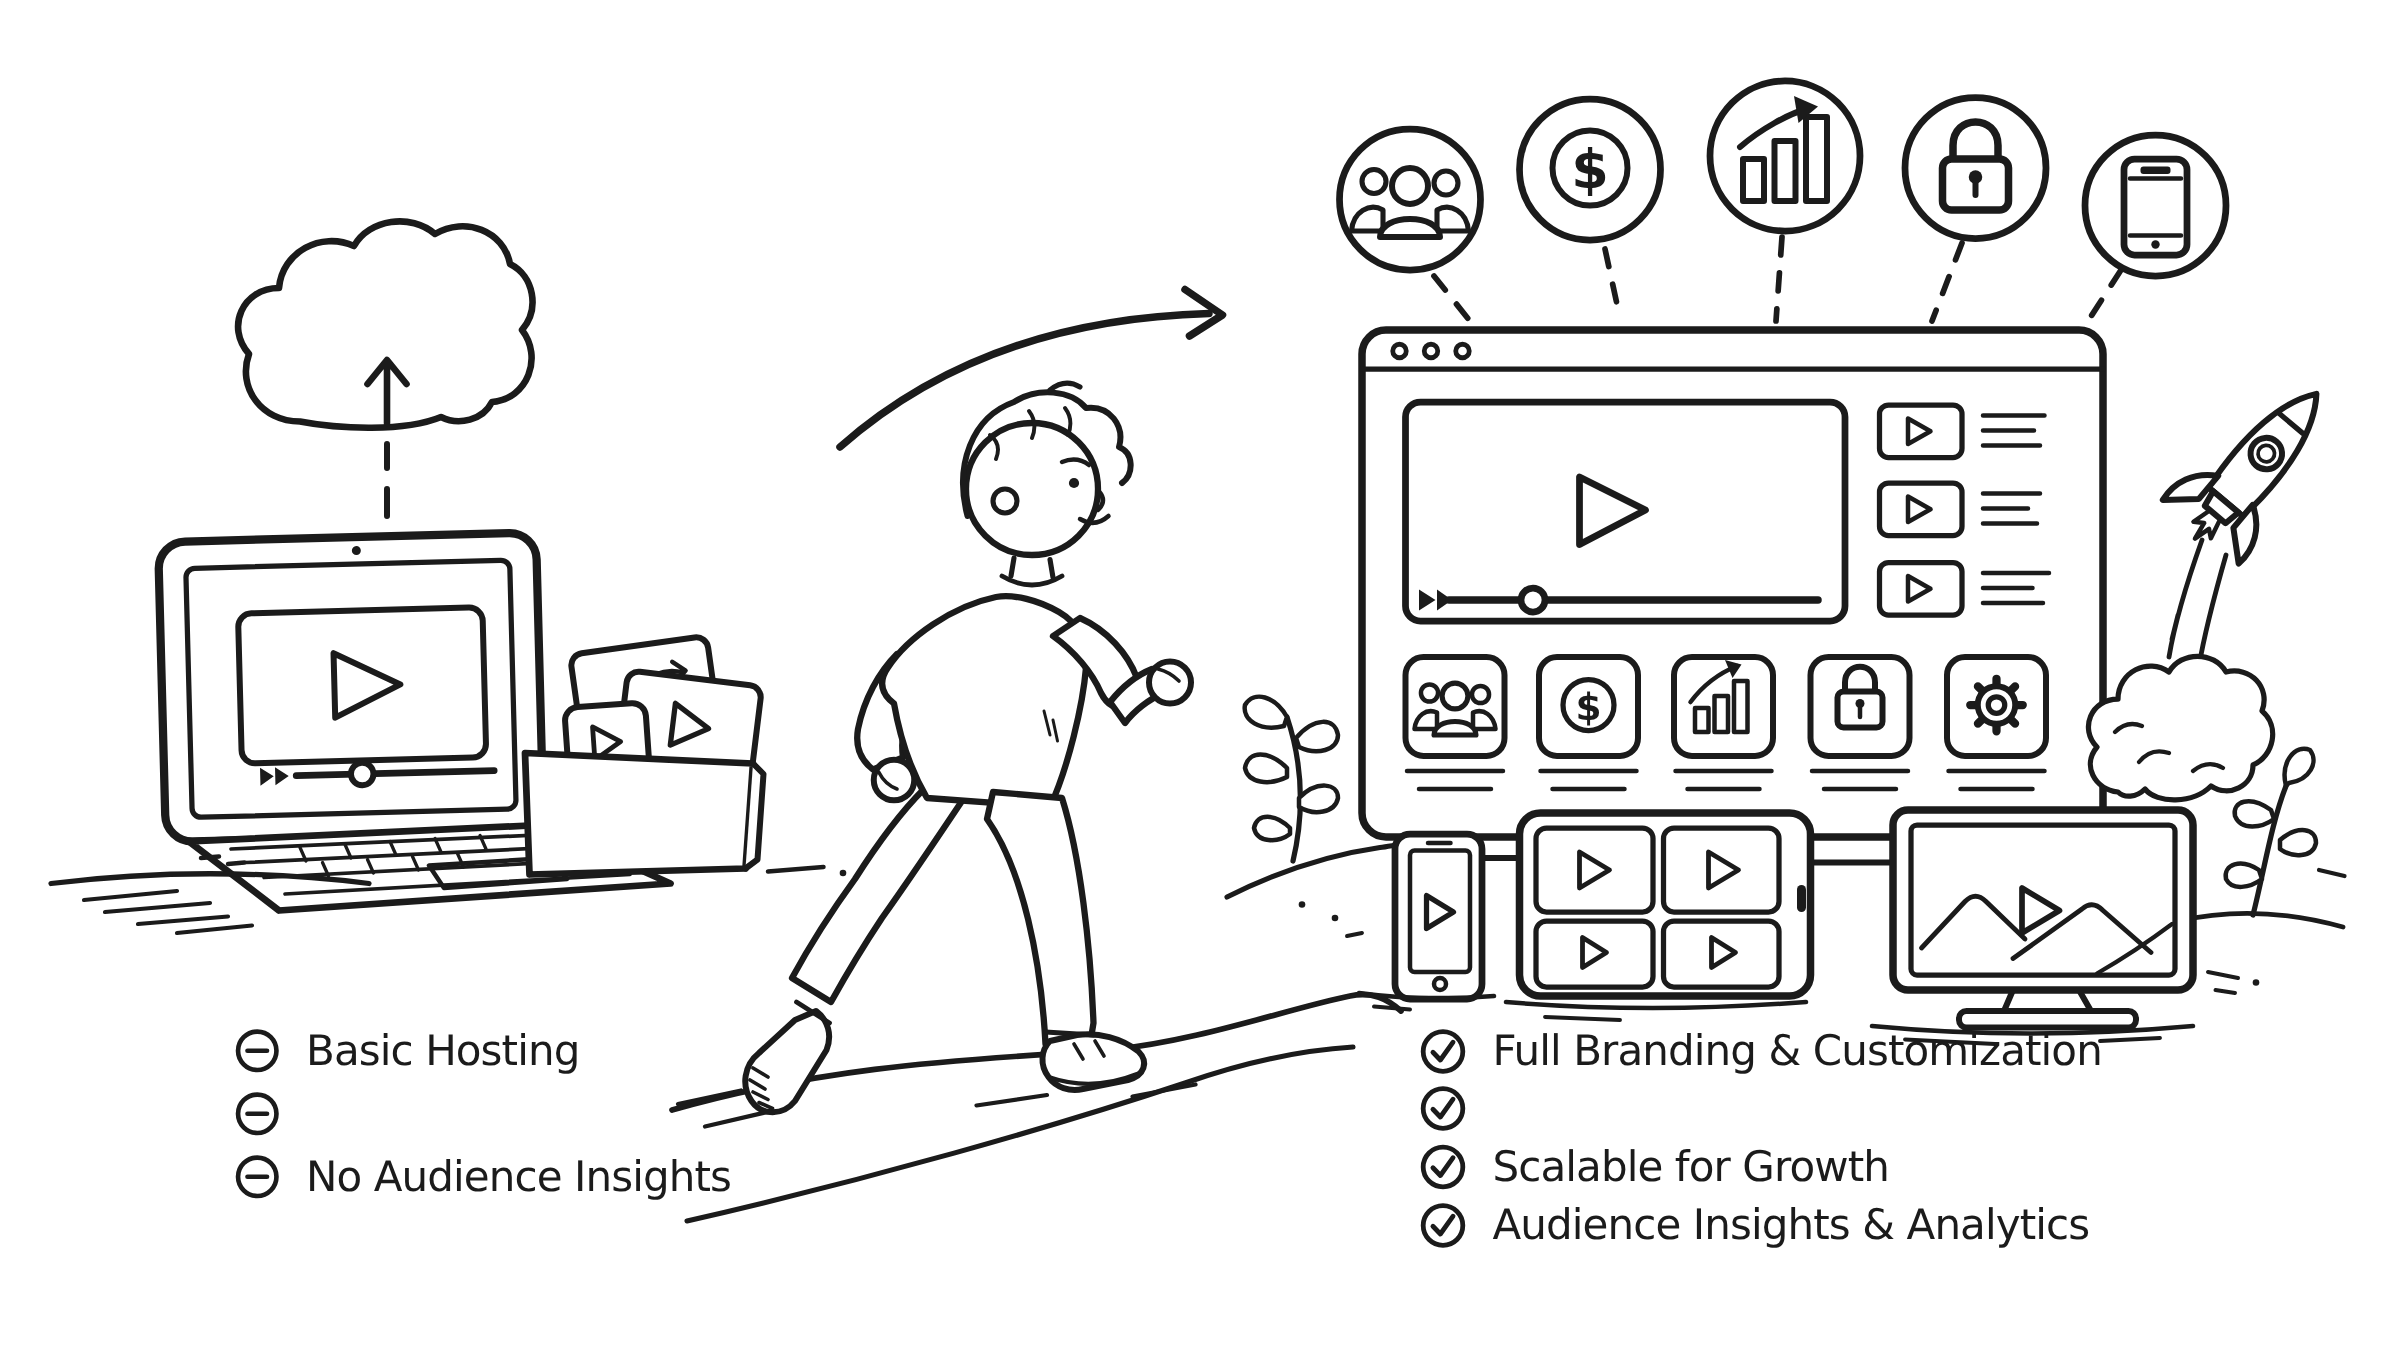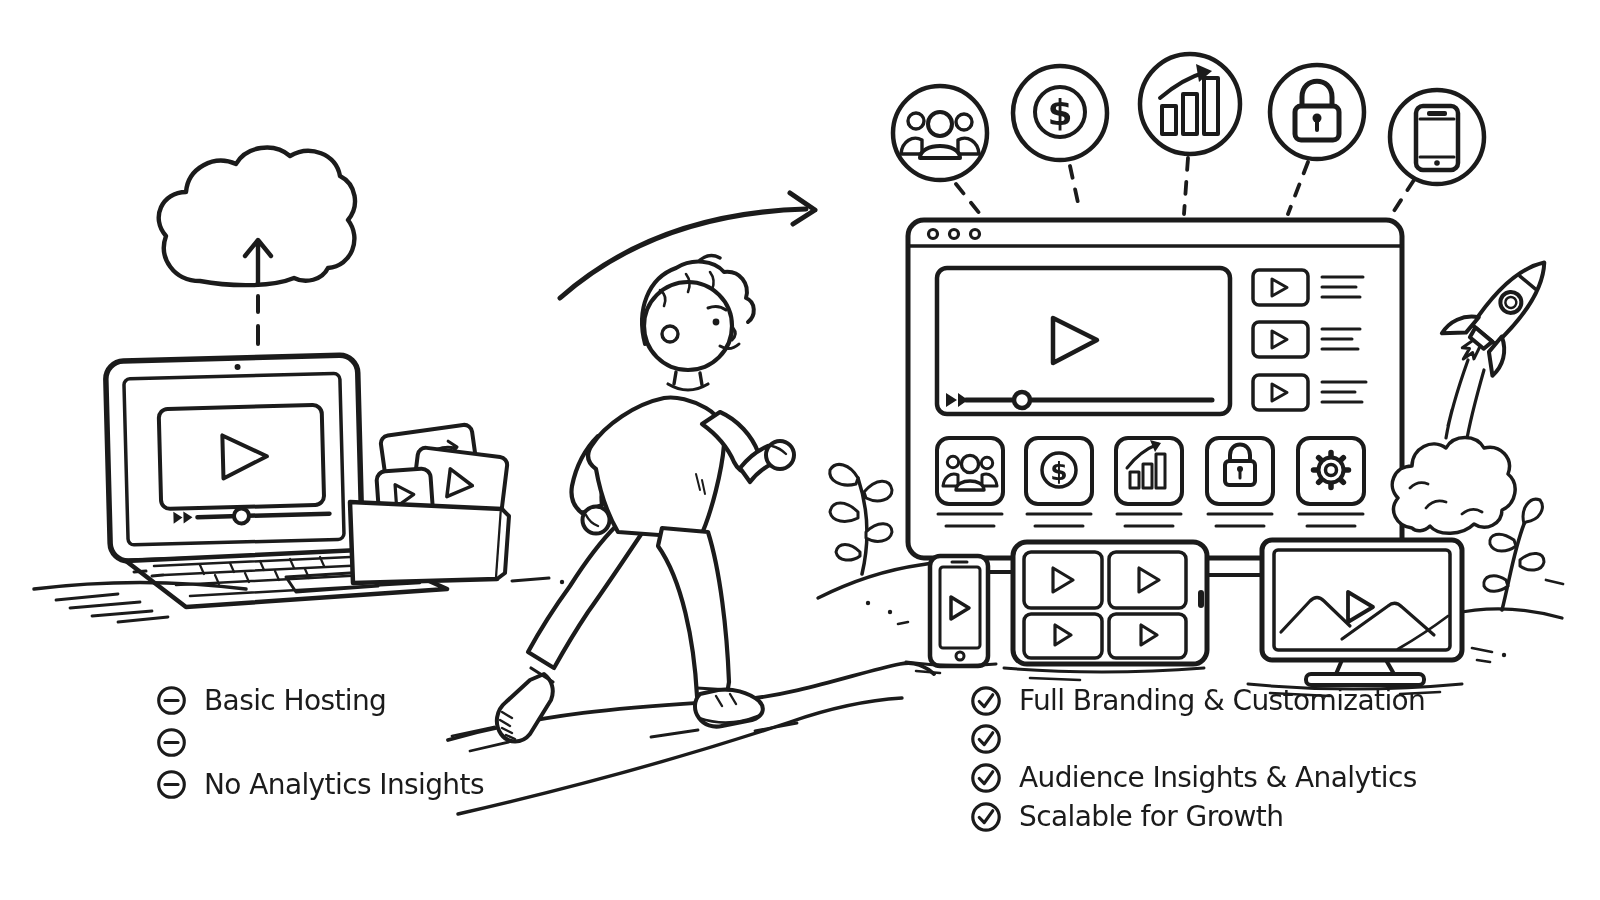--- a/index.html
+++ b/index.html
@@ -9,21 +9,21 @@
   svg.scene { position:absolute; left:0; top:0; }
   svg text { font-family:"DejaVu Sans", sans-serif; }
   .s { stroke:#1b1b1b; fill:none; stroke-linecap:round; stroke-linejoin:round; }
   .sf { stroke:#1b1b1b; fill:#ffffff; stroke-linecap:round; stroke-linejoin:round; }
   .k { fill:#1b1b1b; stroke:none; }
   .note-list { position:absolute; display:flex; flex-direction:column; }
   .note-row { display:flex; align-items:center; }
   .note-icon { flex:0 0 auto; margin-right:17px; display:block; }
   .note-label { font-size:28px; letter-spacing:-0.6px; white-space:nowrap; font-weight:normal; }
   #left-list  { left:156px; top:659px; gap:10px;margin-top:25px; }
-  #right-list { left:970px; top:684px; gap:6px; }
+  #right-list { left:946px; top:684px; gap:6px; }
 </style>
 </head>
 <body>
 
 <div id="canvas">
 
 <svg class="scene" width="1600" height="900" viewBox="0 0 1600 900">
 
   <g>
     <path class="sf" stroke-width="4.4" d="M200,281 C174,281 158,258 166,236 C150,218 162,192 186,192 C188,168 214,154 236,164 C246,146 274,142 290,156 C310,144 336,154 340,176 C356,184 360,206 348,220 C362,238 352,266 328,268 C322,280 306,284 294,278 C270,288 226,286 200,281 Z"></path>
@@ -361,21 +361,21 @@
       <svg class="note-icon" width="31" height="31" viewBox="0 0 31 31">
         <circle class="s" stroke-width="3.1" cx="15.5" cy="15.5" r="12.8"></circle>
         <path class="s" stroke-width="3.1" d="M9,15.5 L22,15.5"></path>
       </svg>
     </div>
     <div class="note-row">
       <svg class="note-icon" width="31" height="31" viewBox="0 0 31 31">
         <circle class="s" stroke-width="3.1" cx="15.5" cy="15.5" r="12.8"></circle>
         <path class="s" stroke-width="3.1" d="M9,15.5 L22,15.5"></path>
       </svg>
-      <span class="note-label">No Analytics Insights</span>
+      <span class="note-label">No Audience Insights</span>
     </div>
   </div>
 
   <div id="right-list" class="note-list">
     <div class="note-row">
       <svg class="note-icon" width="32" height="32" viewBox="0 0 31 31">
         <circle class="s" stroke-width="3.1" cx="15.5" cy="15.5" r="12.8"></circle>
         <path class="s" stroke-width="3.1" d="M9,16 L13.8,21 L22,9.5"></path>
       </svg>
       <span class="note-label">Full Branding &amp; Customization</span>
@@ -384,24 +384,24 @@
       <svg class="note-icon" width="32" height="32" viewBox="0 0 31 31">
         <circle class="s" stroke-width="3.1" cx="15.5" cy="15.5" r="12.8"></circle>
         <path class="s" stroke-width="3.1" d="M9,16 L13.8,21 L22,9.5"></path>
       </svg>
     </div>
     <div class="note-row">
       <svg class="note-icon" width="32" height="32" viewBox="0 0 31 31">
         <circle class="s" stroke-width="3.1" cx="15.5" cy="15.5" r="12.8"></circle>
         <path class="s" stroke-width="3.1" d="M9,16 L13.8,21 L22,9.5"></path>
       </svg>
+      <span class="note-label">Scalable for Growth</span>
+    </div>
+    <div class="note-row">
+      <svg class="note-icon" width="32" height="32" viewBox="0 0 31 31">
+        <circle class="s" stroke-width="3.1" cx="15.5" cy="15.5" r="12.8"></circle>
+        <path class="s" stroke-width="3.1" d="M9,16 L13.8,21 L22,9.5"></path>
+      </svg>
       <span class="note-label">Audience Insights &amp; Analytics</span>
     </div>
-    <div class="note-row">
-      <svg class="note-icon" width="32" height="32" viewBox="0 0 31 31">
-        <circle class="s" stroke-width="3.1" cx="15.5" cy="15.5" r="12.8"></circle>
-        <path class="s" stroke-width="3.1" d="M9,16 L13.8,21 L22,9.5"></path>
-      </svg>
-      <span class="note-label">Scalable for Growth</span>
-    </div>
   </div>
 
 </div>
 
 </body></html>

